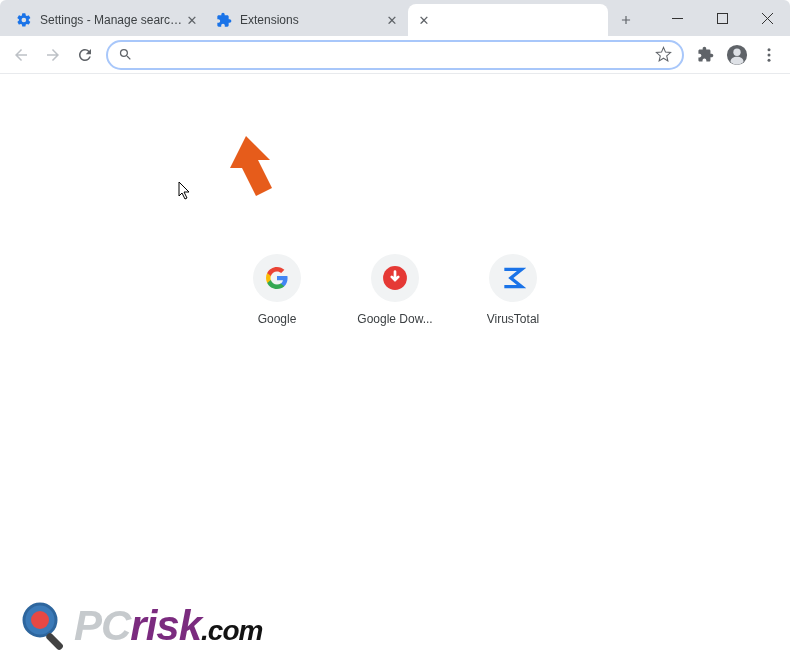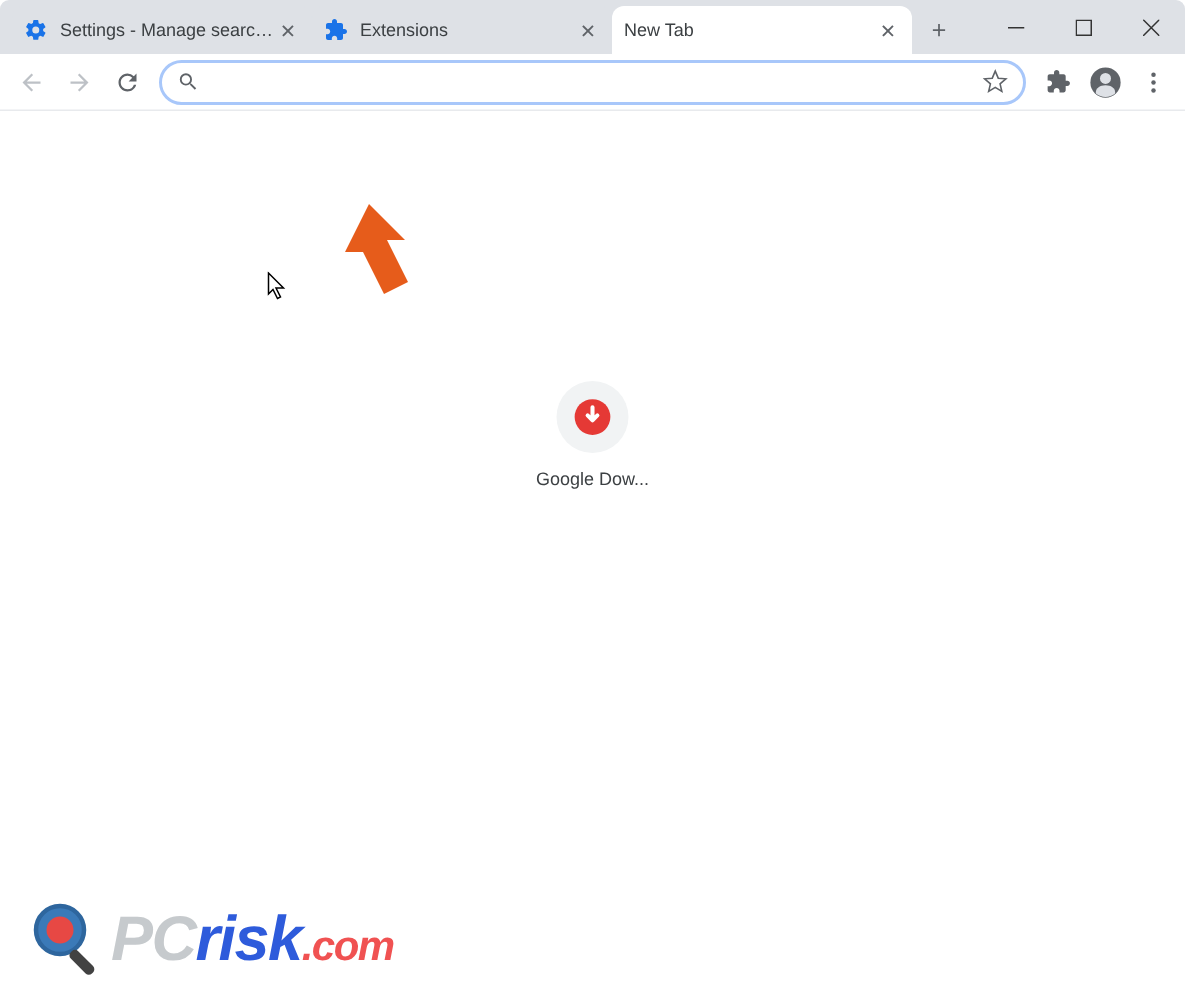--- a/index.html
+++ b/index.html
@@ -201,22 +201,22 @@
     }
     .watermark .wm-text {
       font-family: Arial, sans-serif;
       font-size: 42px;
       font-style: italic;
       font-weight: bold;
       letter-spacing: -1px;
     }
     .watermark .wm-p { color: #c2c6c9; }
     .watermark .wm-c { color: #c2c6c9; }
-    .watermark .wm-risk { color: #1d4ed8; }
-    .watermark .wm-com { color: #ef4444; font-size: 28px; }
+    .watermark .wm-risk { color: #701a75; }
+    .watermark .wm-com { color: #000000; font-size: 28px; }
   </style>
 </head>
 <body>
 
 <div class="titlebar">
   <div class="tabs">
     <div class="tab">
       <span class="fav">
         <svg width="16" height="16" viewBox="0 0 24 24">
             <path fill="#1a73e8" d="M19.14,12.94a7,7,0,0,0,.05-.94,7,7,0,0,0-.05-.94l2.11-1.65a.5.5,0,0,0,.12-.64l-2-3.46a.5.5,0,0,0-.61-.22l-2.49,1a7,7,0,0,0-1.62-.94l-.38-2.65A.5.5,0,0,0,13.77,2H9.77a.5.5,0,0,0-.5.42L8.89,5.07a7,7,0,0,0-1.62.94l-2.49-1a.5.5,0,0,0-.61.22l-2,3.46a.5.5,0,0,0,.12.64L4.4,11a7,7,0,0,0,0,1.88L2.29,14.53a.5.5,0,0,0-.12.64l2,3.46a.5.5,0,0,0,.61.22l2.49-1a7,7,0,0,0,1.62.94l.38,2.65a.5.5,0,0,0,.5.42h4a.5.5,0,0,0,.5-.42l.38-2.65a7,7,0,0,0,1.62-.94l2.49,1a.5.5,0,0,0,.61-.22l2-3.46a.5.5,0,0,0-.12-.64ZM11.77,15.5A3.5,3.5,0,1,1,15.27,12,3.5,3.5,0,0,1,11.77,15.5Z"></path>
@@ -228,21 +228,20 @@
     <div class="tab">
       <span class="fav">
         <svg width="16" height="16" viewBox="0 0 24 24">
             <path fill="#1a73e8" d="M20.5 11H19V7c0-1.1-.9-2-2-2h-4V3.5C13 2.12 11.88 1 10.5 1S8 2.12 8 3.5V5H4c-1.1 0-2 .9-2 2v3.8h1.5c1.49 0 2.7 1.21 2.7 2.7s-1.21 2.7-2.7 2.7H2V20c0 1.1.9 2 2 2h3.8v-1.5c0-1.49 1.21-2.7 2.7-2.7s2.7 1.21 2.7 2.7V22H17c1.1 0 2-.9 2-2v-4h1.5c1.38 0 2.5-1.12 2.5-2.5S21.88 11 20.5 11z"></path>
           </svg>
       </span>
       <span class="label">Extensions</span>
       <span class="close">✕</span>
     </div>
     <div class="tab active">
-      <span class="label">New Tab</span>
       <span class="close">✕</span>
     </div>
     <div class="newtab-btn">
       <svg width="14" height="14" viewBox="0 0 24 24">
           <path fill="#5f6368" d="M19 13h-6v6h-2v-6H5v-2h6V5h2v6h6v2z"></path>
         </svg>
     </div>
   </div>
   <div class="window-controls">
     <div class="win-btn">
@@ -311,26 +310,45 @@
         <circle cx="12" cy="19" r="2" fill="currentColor"></circle>
       </svg>
   </div>
 </div>
 
 <div class="content">
 
   <div class="shortcuts">
     <div class="shortcut">
       <div class="circle">
+        <svg width="24" height="24" viewBox="0 0 48 48">
+            <path fill="#4285F4" d="M45.12 24.5c0-1.56-.14-3.06-.4-4.5H24v8.51h11.84c-.51 2.75-2.06 5.08-4.39 6.64v5.52h7.11c4.16-3.83 6.56-9.47 6.56-16.17z"></path>
+            <path fill="#34A853" d="M24 46c5.94 0 10.92-1.97 14.56-5.33l-7.11-5.52c-1.97 1.32-4.49 2.1-7.45 2.1-5.73 0-10.58-3.87-12.31-9.07H4.34v5.7C7.96 41.07 15.4 46 24 46z"></path>
+            <path fill="#FBBC05" d="M11.69 28.18C11.25 26.86 11 25.45 11 24s.25-2.86.69-4.18v-5.7H4.34C2.85 17.09 2 20.45 2 24s.85 6.91 2.34 9.88l7.35-5.7z"></path>
+            <path fill="#EA4335" d="M24 10.75c3.23 0 6.13 1.11 8.41 3.29l6.31-6.31C34.91 4.18 29.93 2 24 2 15.4 2 7.96 6.93 4.34 14.12l7.35 5.7c1.73-5.2 6.58-9.07 12.31-9.07z"></path>
+          </svg>
+      </div>
+      <div class="slabel">Google</div>
+    </div>
+    <div class="shortcut">
+      <div class="circle">
         <svg width="26" height="26" viewBox="0 0 24 24">
             <circle cx="12" cy="12" r="11" fill="#e53935"></circle>
             <path fill="#fff" d="M12 6v8m0 0l-3-3m3 3l3-3" stroke="#fff" stroke-width="2.5" stroke-linecap="round" stroke-linejoin="round"></path>
           </svg>
       </div>
       <div class="slabel">Google Dow...</div>
+    </div>
+    <div class="shortcut">
+      <div class="circle">
+        <svg width="26" height="26" viewBox="0 0 24 24">
+            <path fill="none" stroke="#1a73e8" stroke-width="3" d="M4 4h16L10 12l10 8H4"></path>
+          </svg>
+      </div>
+      <div class="slabel">VirusTotal</div>
     </div>
   </div>
 
   <div class="arrow-annotation">
     <svg width="60" height="65" viewBox="0 0 60 65">
       <path fill="#e65c1b" d="M24 0 L48 24 L36 24 L50 52 L34 60 L20 32 L8 32 Z"></path>
     </svg>
   </div>
 
   <div class="cursor-annotation">

